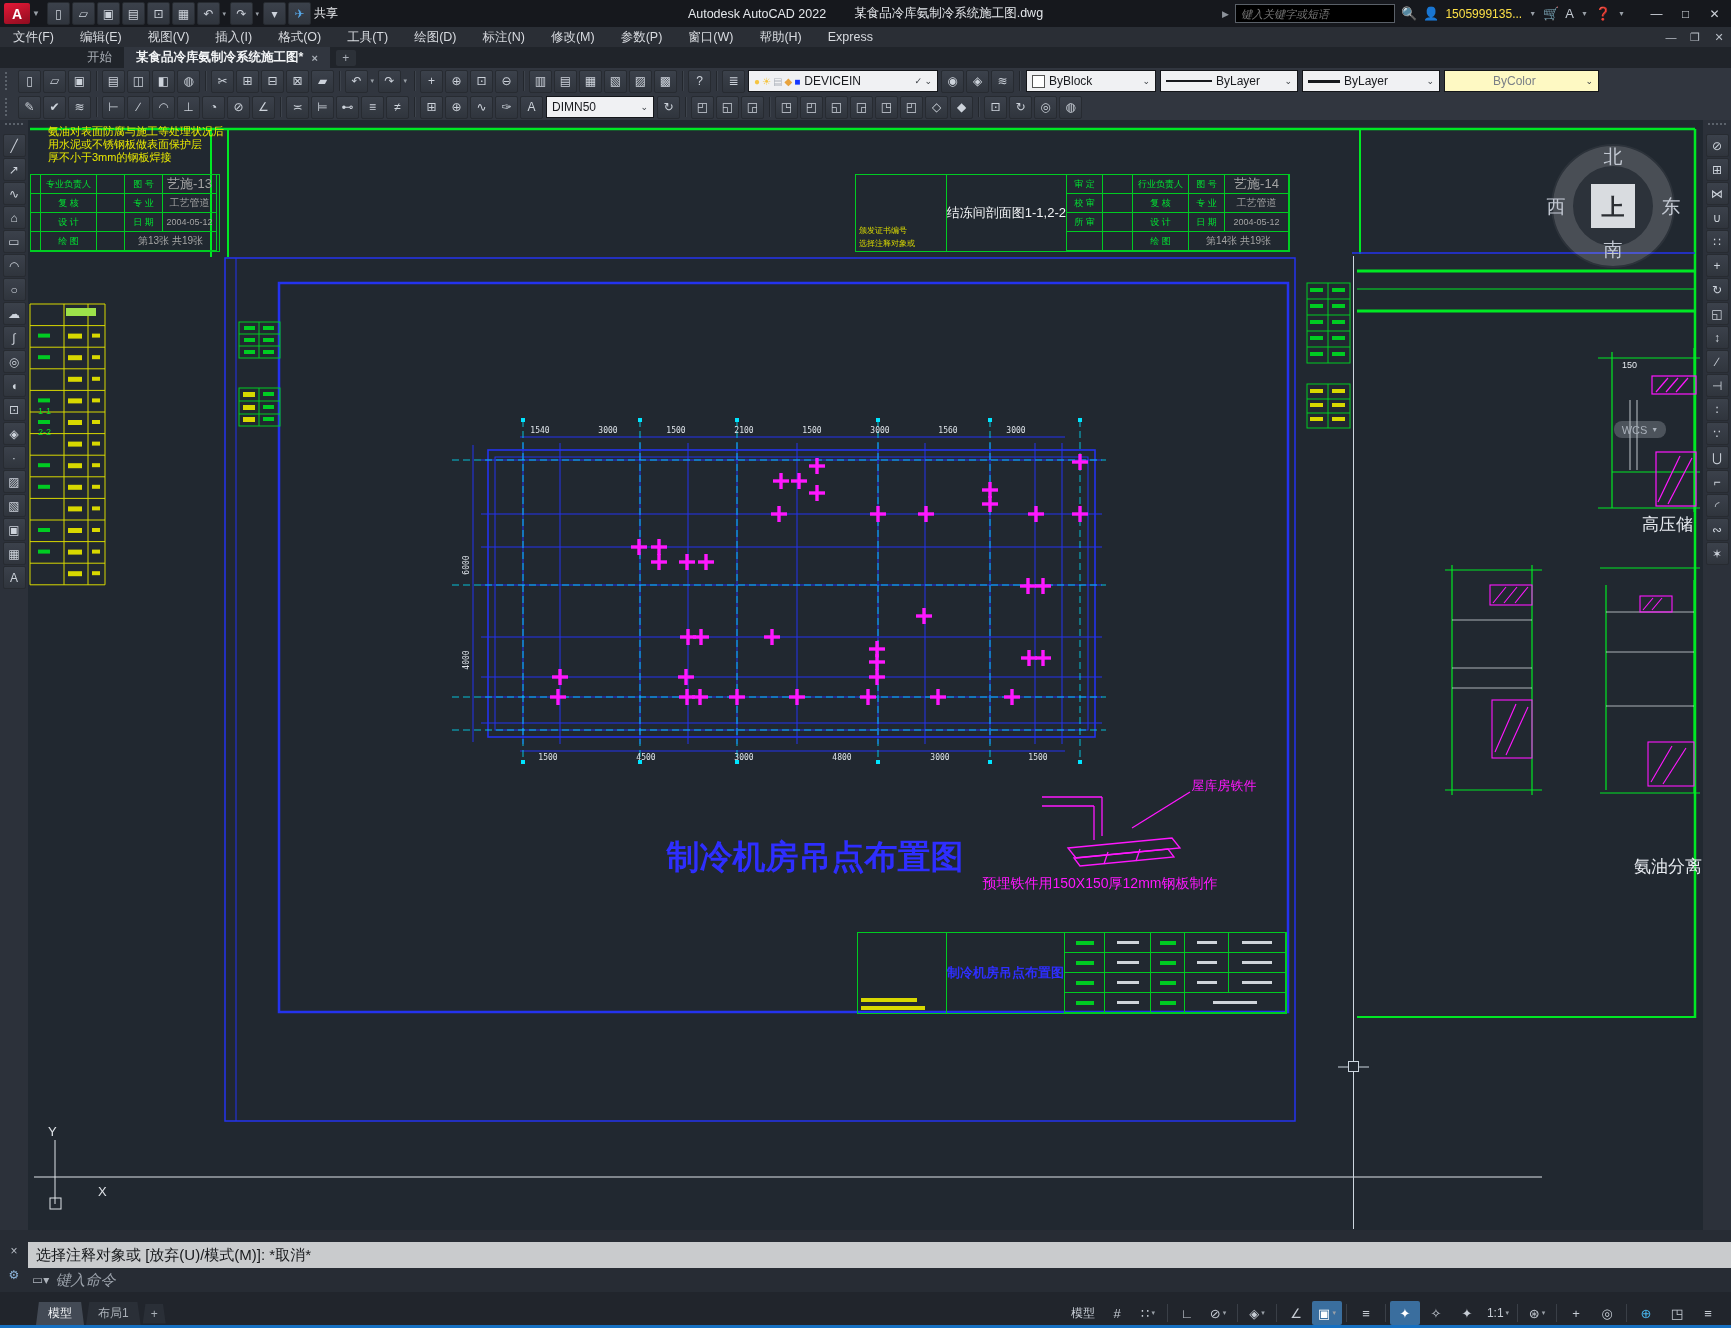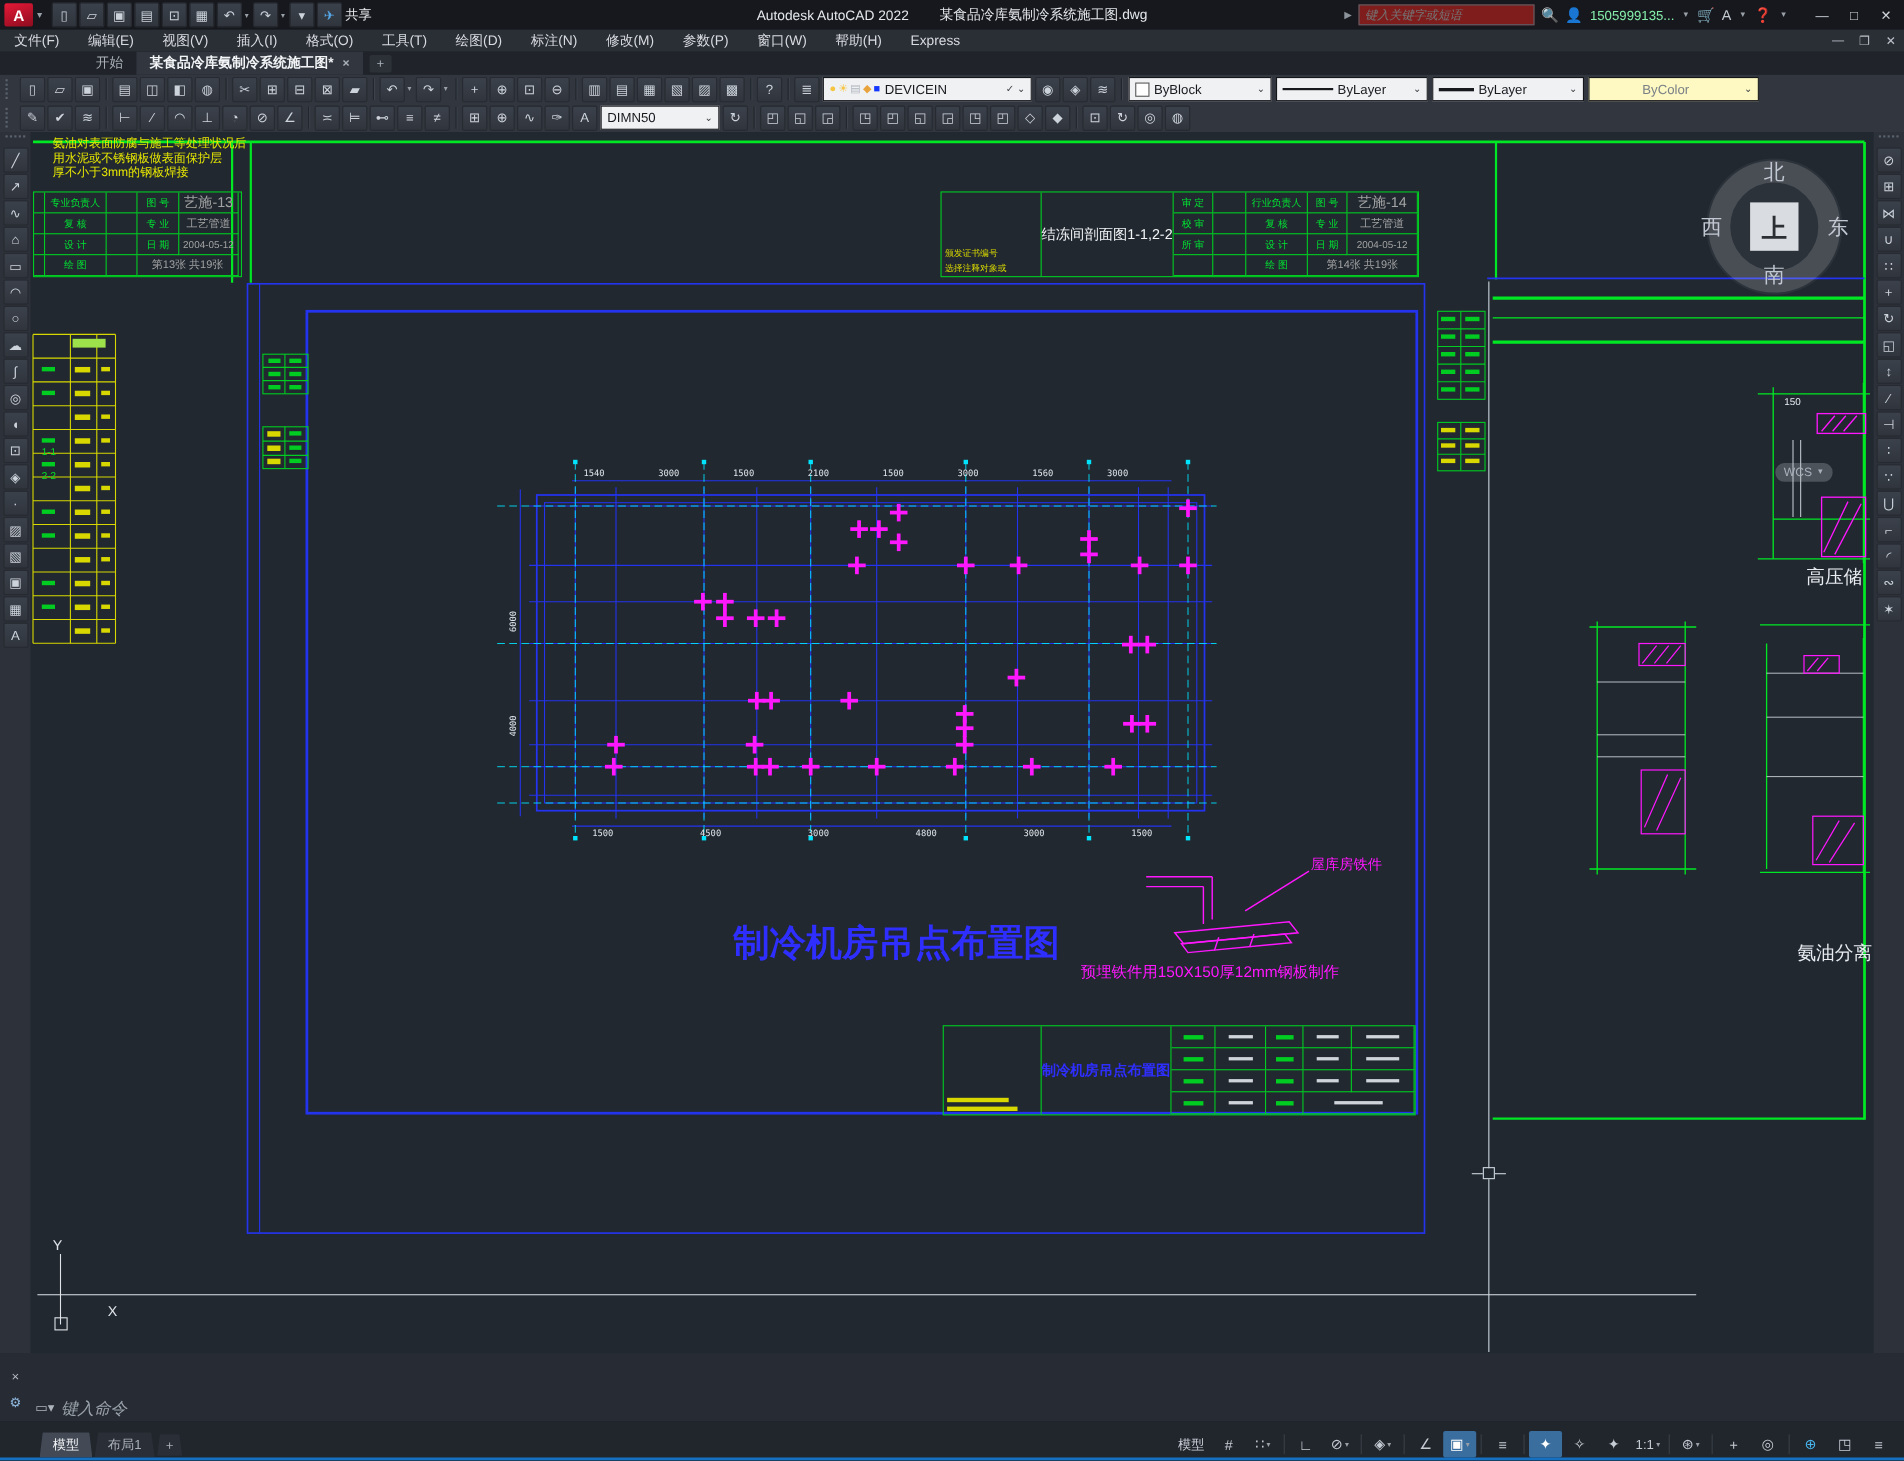--- a/index.html
+++ b/index.html
@@ -10,24 +10,24 @@
   #acad-logo{width:26px;height:21px;margin-left:4px;border-radius:2px;background:linear-gradient(160deg,#e51937,#8e0c1f);
      color:#fff;font-weight:bold;font-size:14px;display:flex;align-items:center;justify-content:center;}
   .logo-caret{color:#9aa0a8;font-size:8px;margin:0 6px 0 2px;}
   .qat{display:flex;align-items:center;}
   .qcaret{font-size:7px;color:#9aa0a8;margin:0 1px;}
   #share-label{font-size:12px;color:#e8eaee;margin-left:2px;}
   #title-center{position:absolute;left:0;right:0;top:0;height:27px;display:flex;align-items:center;justify-content:center;
      gap:28px;font-size:12.5px;color:#e4e7eb;pointer-events:none;}
   #infocenter{position:absolute;right:0;top:0;height:27px;display:flex;align-items:center;gap:6px;padding-right:2px;}
   #ic-collapse{color:#8d939b;font-size:9px;}
-  #search-input{width:148px;height:17px;background:#7f1d1d;border:1px solid #5a6068;color:#a7adb5;
+  #search-input{width:148px;height:17px;background:#000000;border:1px solid #5a6068;color:#a7adb5;
      font-style:italic;font-size:11px;padding:0 5px;font-family:inherit;}
   .ic-btn{color:#c3c9d1;font-size:13px;display:flex;align-items:center;gap:3px;}
-  #user-label{font-size:12px;color:#86efac;}
+  #user-label{font-size:12px;color:#fde047;}
   .win-btns{display:flex;margin-left:10px;}
   .wbtn{width:29px;height:27px;display:flex;align-items:center;justify-content:center;color:#cfd4da;font-size:12px;}
   
   #menubar{position:absolute;left:0;top:27px;width:100%;height:20px;background:#2a2e35;display:flex;align-items:center;
      font-size:12.5px;color:#d8dbe0;border-bottom:1px solid #1d2025;}
   .menu-item{padding:0 13px;line-height:20px;}
   #menubar .spacer{flex:1;}
   .mini-wbtn{width:24px;text-align:center;color:#b9bfc7;font-size:11px;}
   
   #tabbar{position:absolute;left:0;top:47px;width:100%;height:21px;background:#20242a;display:flex;align-items:flex-end;}
@@ -886,20 +886,23 @@
       <span>WCS</span>
         <span style="font-size:7px;">▼</span>
     </div>
   </div>
 
   <div id="cmdpanel">
     <div id="cmd-left">
       <span id="cmd-close">×</span>
       <span id="cmd-tool">⚙</span>
     </div>
+    <div id="cmd-history">
+      <span>选择注释对象或 [放弃(U)/模式(M)]: *取消*</span>
+    </div>
     <div id="cmd-input">
       <span id="cmd-box-icon">▭▾</span>
       <span id="cmd-prompt">键入命令</span>
     </div>
   </div>
 
   <div id="statusbar">
     <div id="layout-tabs">
       <span class="ltab active">模型</span>
       <span class="ltab">布局1</span>

